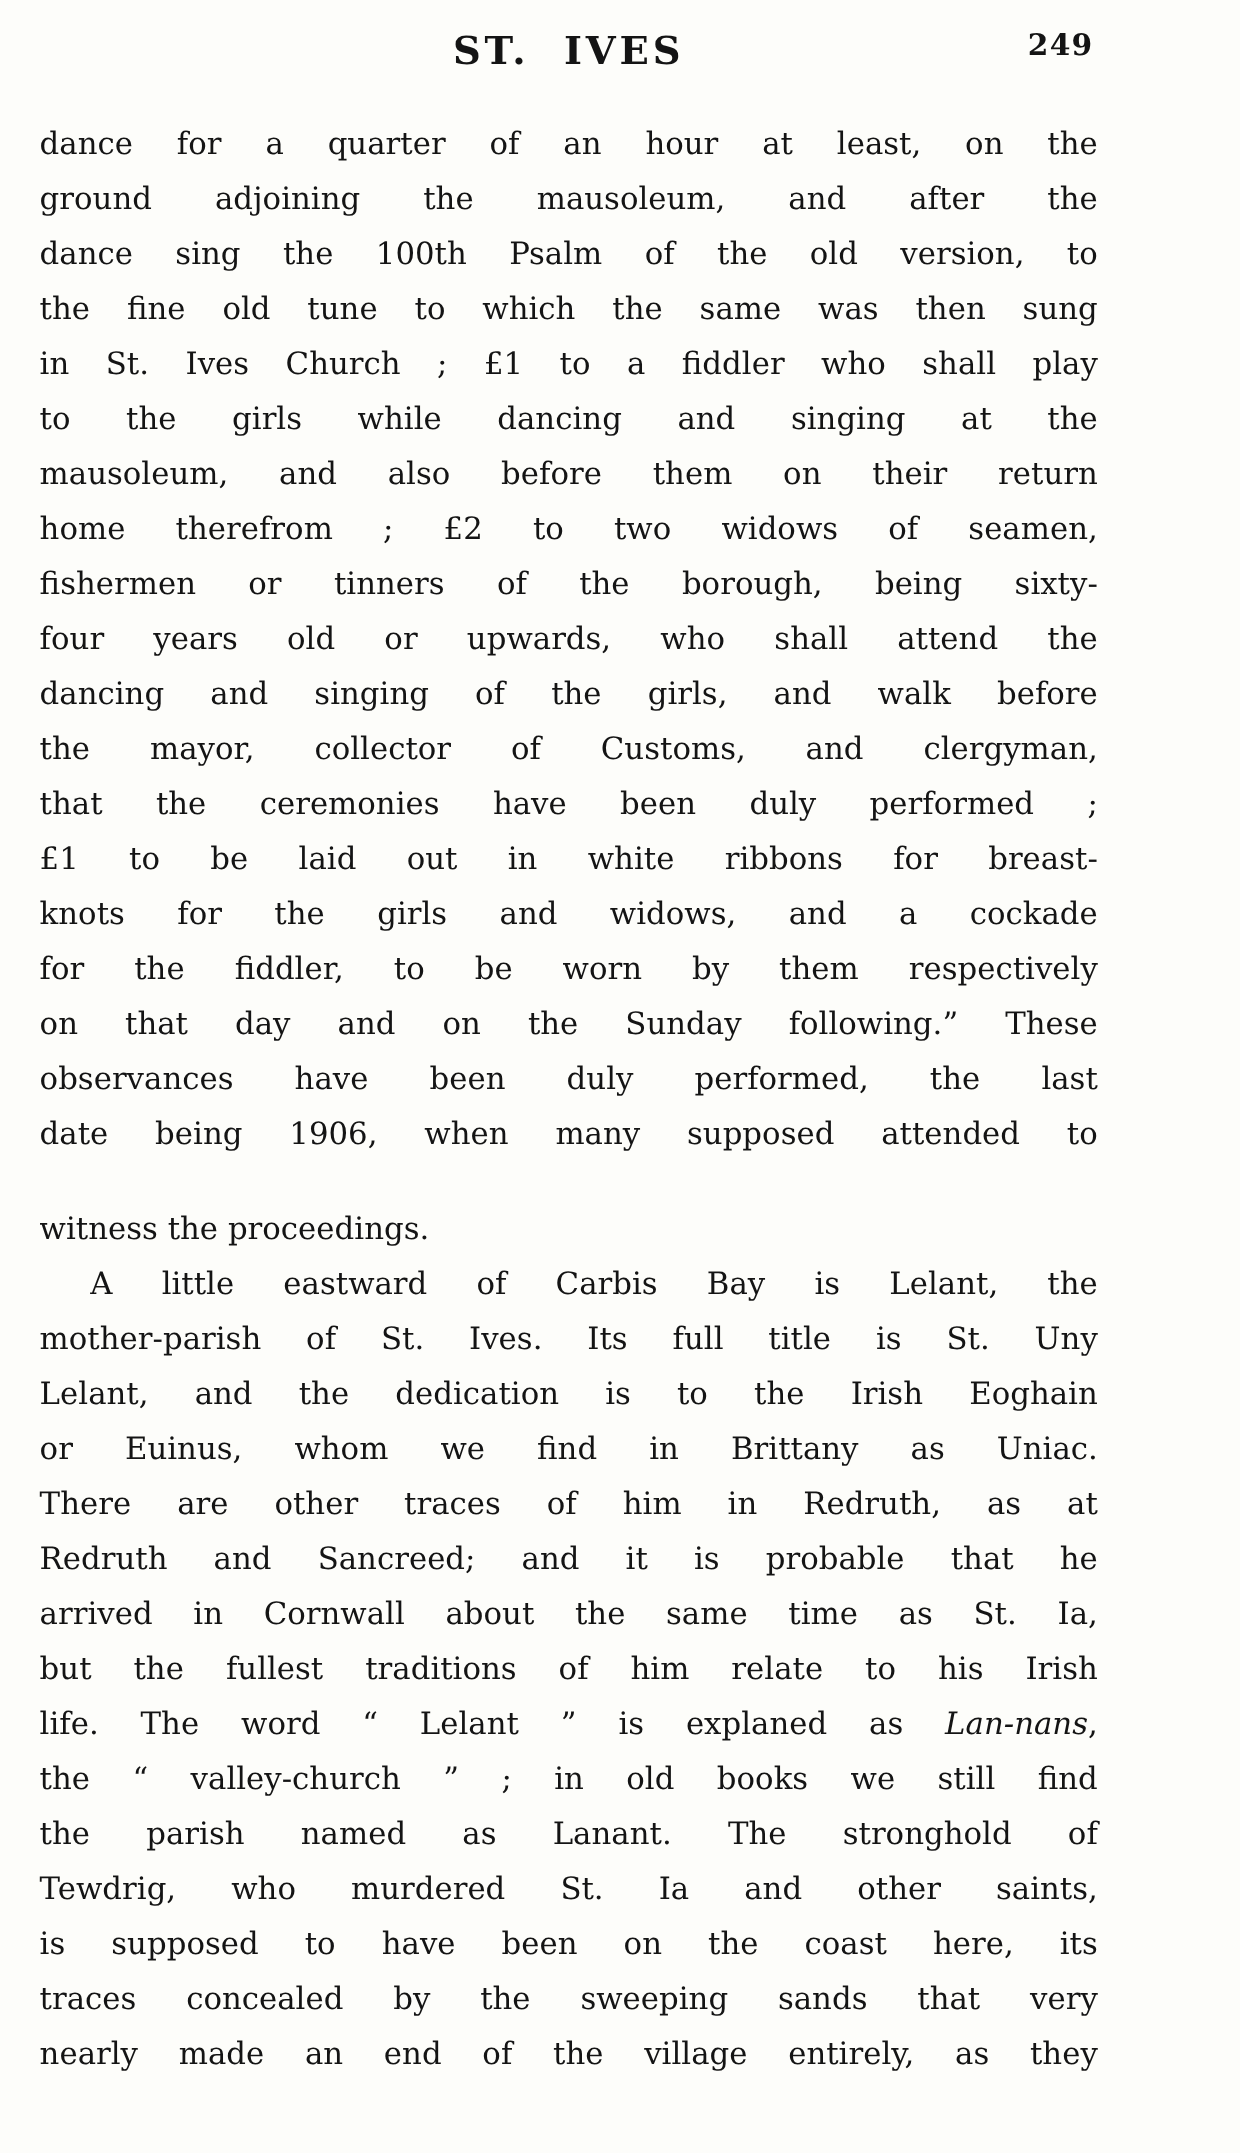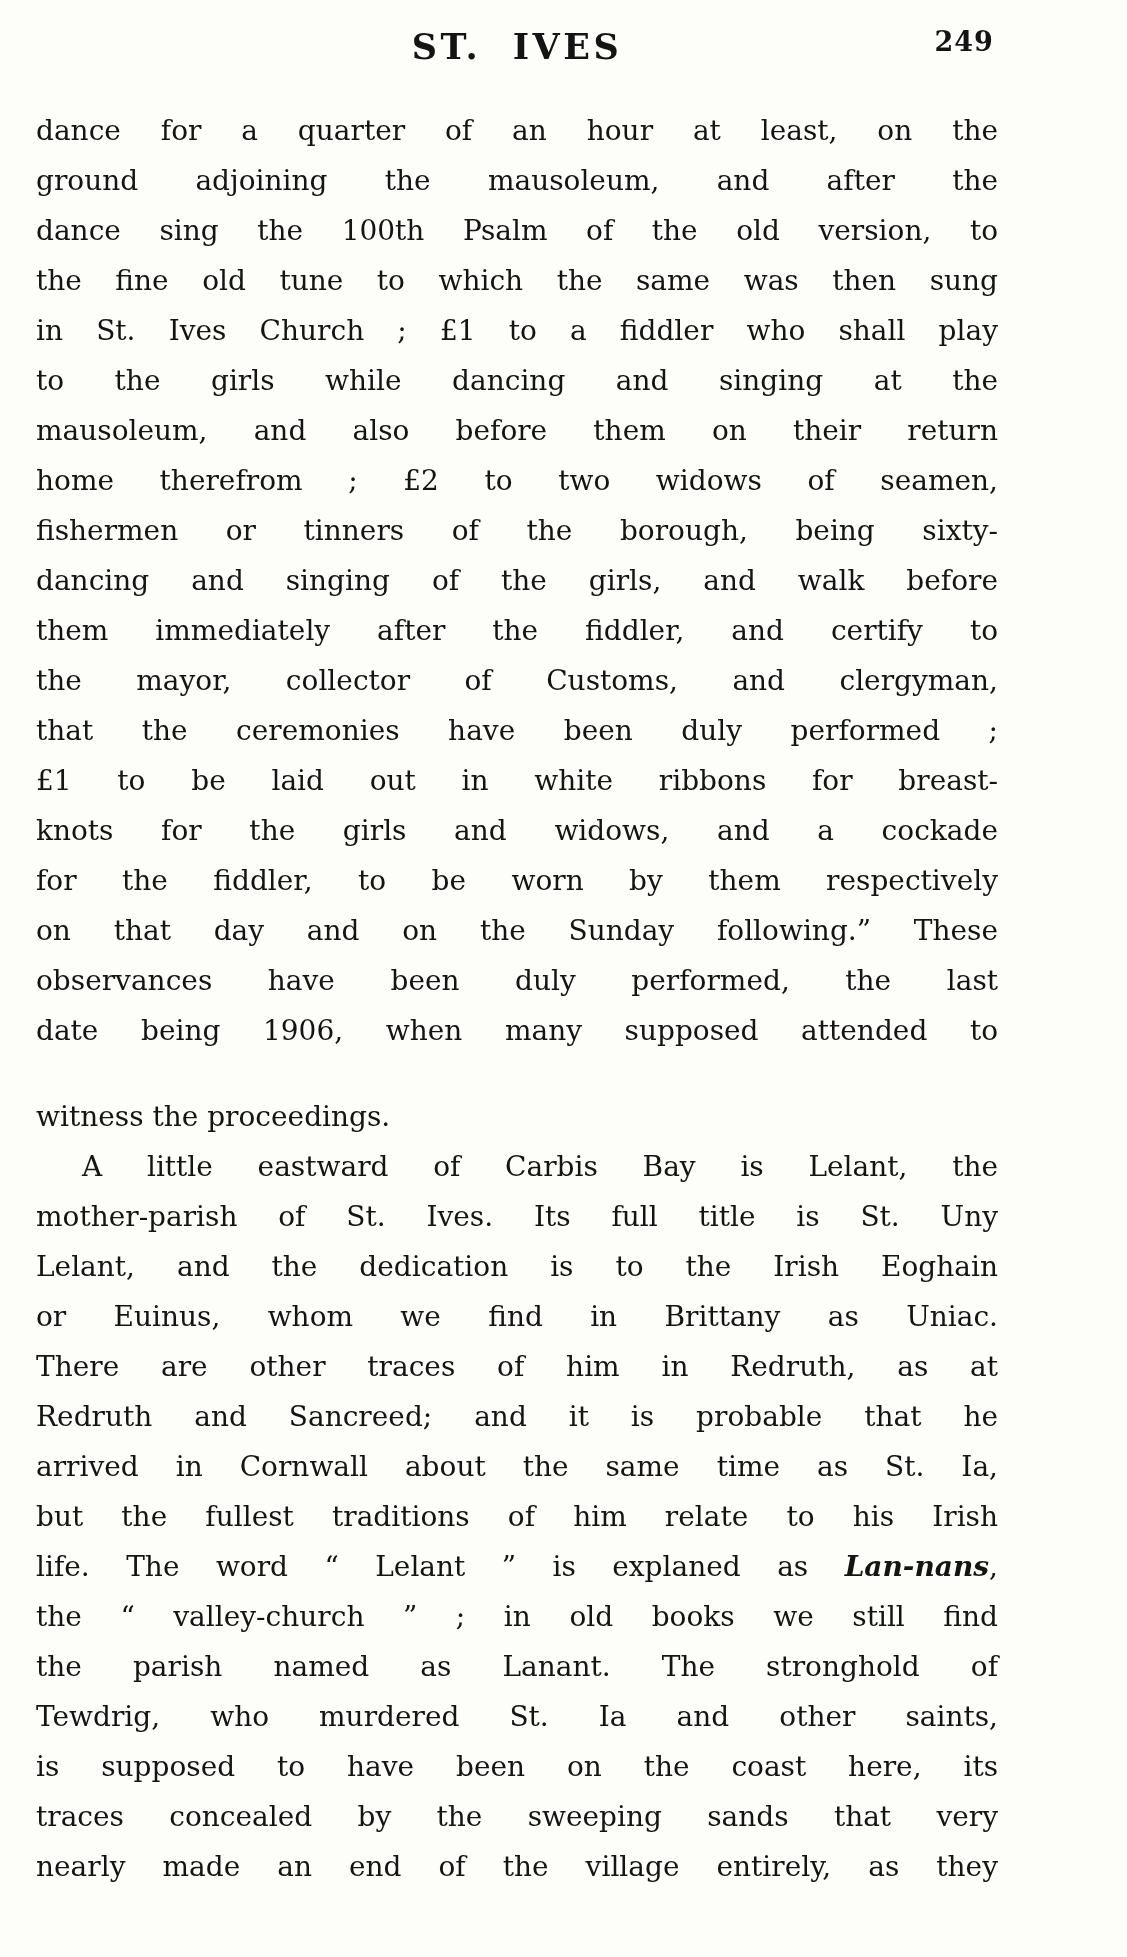--- a/index.html
+++ b/index.html
@@ -58,21 +58,20 @@
   }
   .text-line.no-justify {
     text-align-last: left;
     margin-top: 36px;
   }
   .text-line.indented {
     text-indent: 46px;
   }
   .text-line i {
     font-style: italic;
-    font-weight: bold;
   }
 </style>
 </head>
 <body>
 
 <div class="page">
   <div class="running-head">
     <div class="header-title">ST. IVES</div>
     <div class="page-number">249</div>
   </div>
@@ -80,22 +79,22 @@
       <div class="paragraph">
         <div class="text-line">dance for a quarter of an hour at least, on the</div>
         <div class="text-line">ground adjoining the mausoleum, and after the</div>
         <div class="text-line">dance sing the 100th Psalm of the old version, to</div>
         <div class="text-line">the fine old tune to which the same was then sung</div>
         <div class="text-line">in St. Ives Church ; £1 to a fiddler who shall play</div>
         <div class="text-line">to the girls while dancing and singing at the</div>
         <div class="text-line">mausoleum, and also before them on their return</div>
         <div class="text-line">home therefrom ; £2 to two widows of seamen,</div>
         <div class="text-line">fishermen or tinners of the borough, being sixty-</div>
+        <div class="text-line">four years old or upwards, who shall attend the</div>
         <div class="text-line">dancing and singing of the girls, and walk before</div>
-        <div class="text-line">them immediately after the fiddler, and certify to</div>
         <div class="text-line">the mayor, collector of Customs, and clergyman,</div>
         <div class="text-line">that the ceremonies have been duly performed ;</div>
         <div class="text-line">£1 to be laid out in white ribbons for breast-</div>
         <div class="text-line">knots for the girls and widows, and a cockade</div>
         <div class="text-line">for the fiddler, to be worn by them respectively</div>
         <div class="text-line">on that day and on the Sunday following.” These</div>
         <div class="text-line">observances have been duly performed, the last</div>
         <div class="text-line">date being 1906, when many supposed attended to</div>
         <div class="text-line no-justify">witness the proceedings.</div>
       </div>

